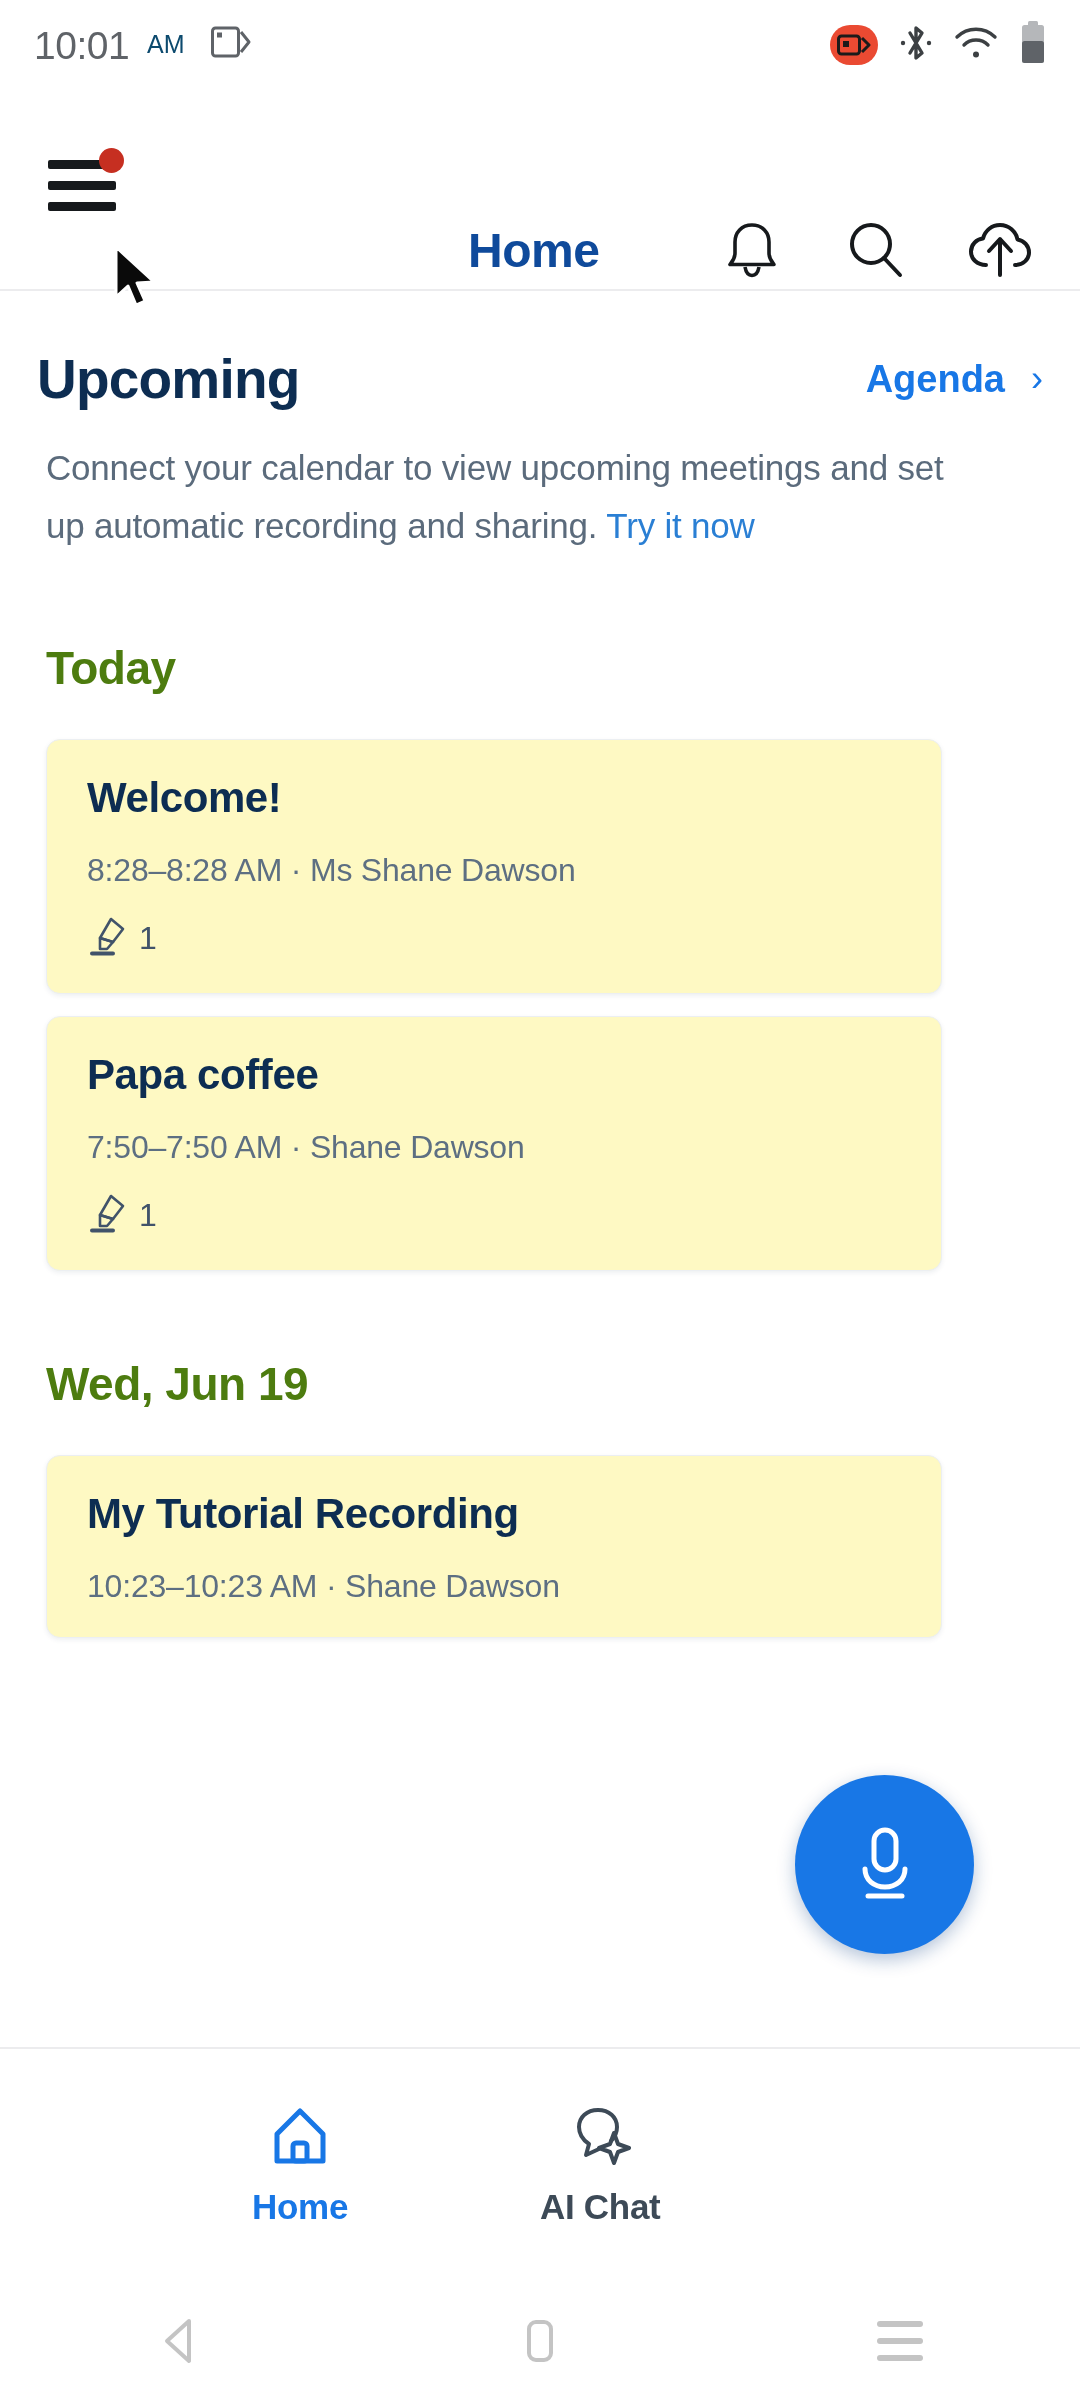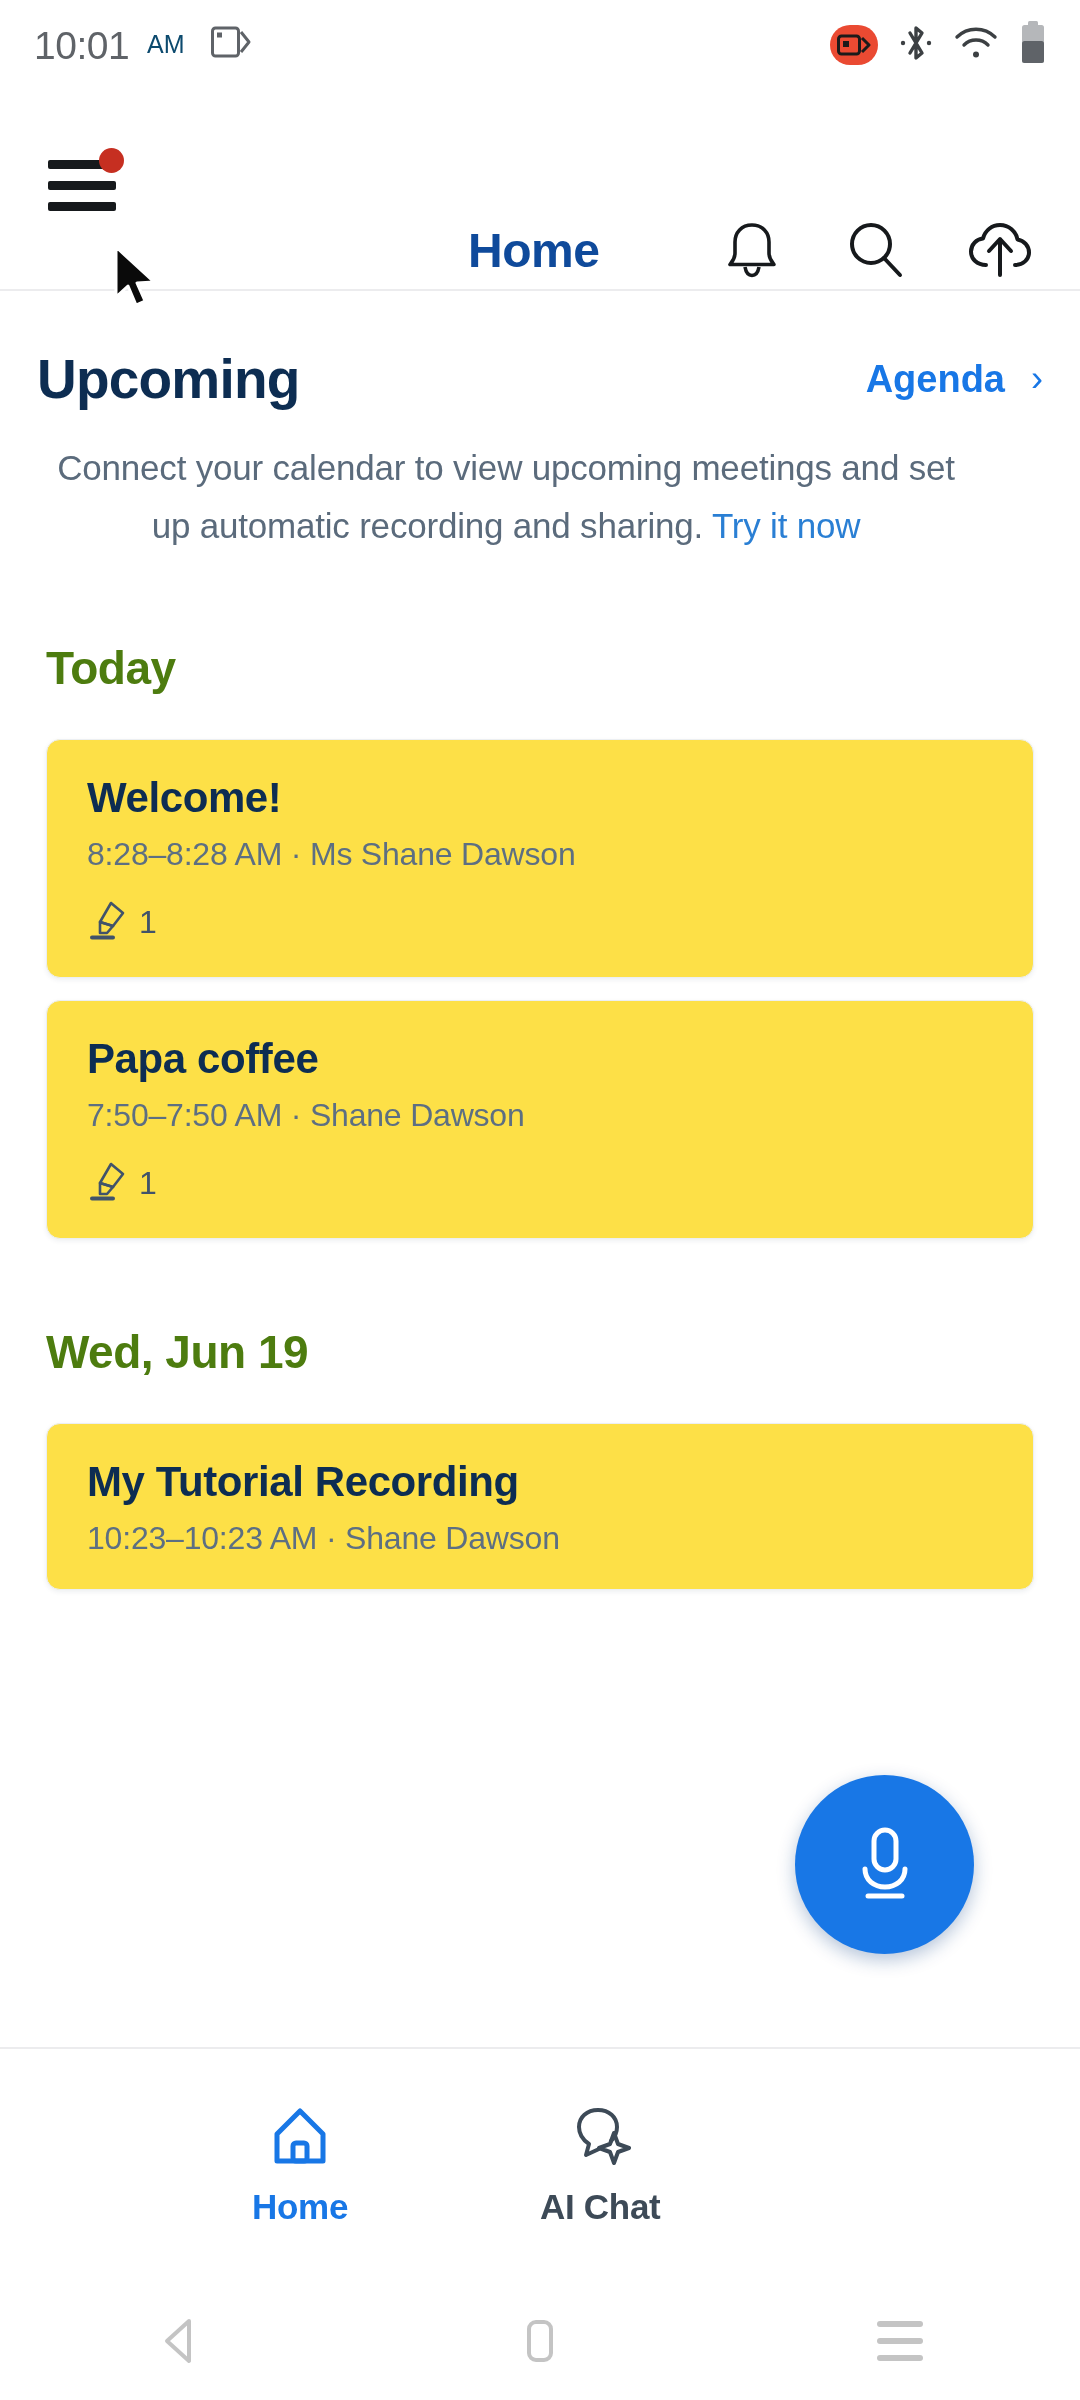--- a/index.html
+++ b/index.html
@@ -66,42 +66,42 @@
   }
   .h-upcoming { font-size:55px; font-weight:700; color:#0d2d52; letter-spacing:-0.8px; }
   .agenda-link {
     display:flex; align-items:center; gap:26px;
     font-size:38px; font-weight:700; color:#1877e6; cursor:pointer;
   }
   .agenda-chev { font-size:36px; font-weight:400; color:#1877e6; line-height:1; }
 
   .blurb {
     margin:28px 46px 0 46px; width:920px;
-    font-size:35px; line-height:58px; color:#5b6b7c; letter-spacing:-0.2px;text-align:center;
+    font-size:35px; line-height:58px; color:#5b6b7c; letter-spacing:-0.2px;
   }
   .blurb a { color:#2a7fd4; text-decoration:none; font-weight:400; }
 
   .h-day {
     margin:86px 0 0 46px;
     font-size:46px; font-weight:700; color:#4d7c0f; letter-spacing:-0.5px;
   }
 
   .card {
-    margin:44px 46px 0 46px; width:988px;
-    background:#fde047; border:1.5px solid #eceff2; border-radius:14px;
+    margin:44px 46px 0 46px; width:896px;
+    background:#fef9c3; border:1.5px solid #eceff2; border-radius:14px;
     box-shadow:0 2px 5px rgba(20,40,70,0.07);
     padding:34px 40px 32px 40px;
     cursor:pointer;
   }
   .card + .card { margin-top:22px; }
   .card-title {
     font-size:42px; font-weight:700; color:#0d2d52; letter-spacing:-0.4px;
   }
   .card-sub {
-    margin-top:14px; font-size:32px; color:#5d6f82; letter-spacing:-0.2px;
+    margin-top:30px; font-size:32px; color:#5d6f82; letter-spacing:-0.2px;
   }
   .card-meta {
     margin-top:26px; display:flex; align-items:center; gap:12px;
   }
   .card-meta-count { font-size:32px; color:#41536a; }
 
   
   .fab {
     position:absolute; left:795px; top:1775px;
     width:179px; height:179px; border-radius:50%;

